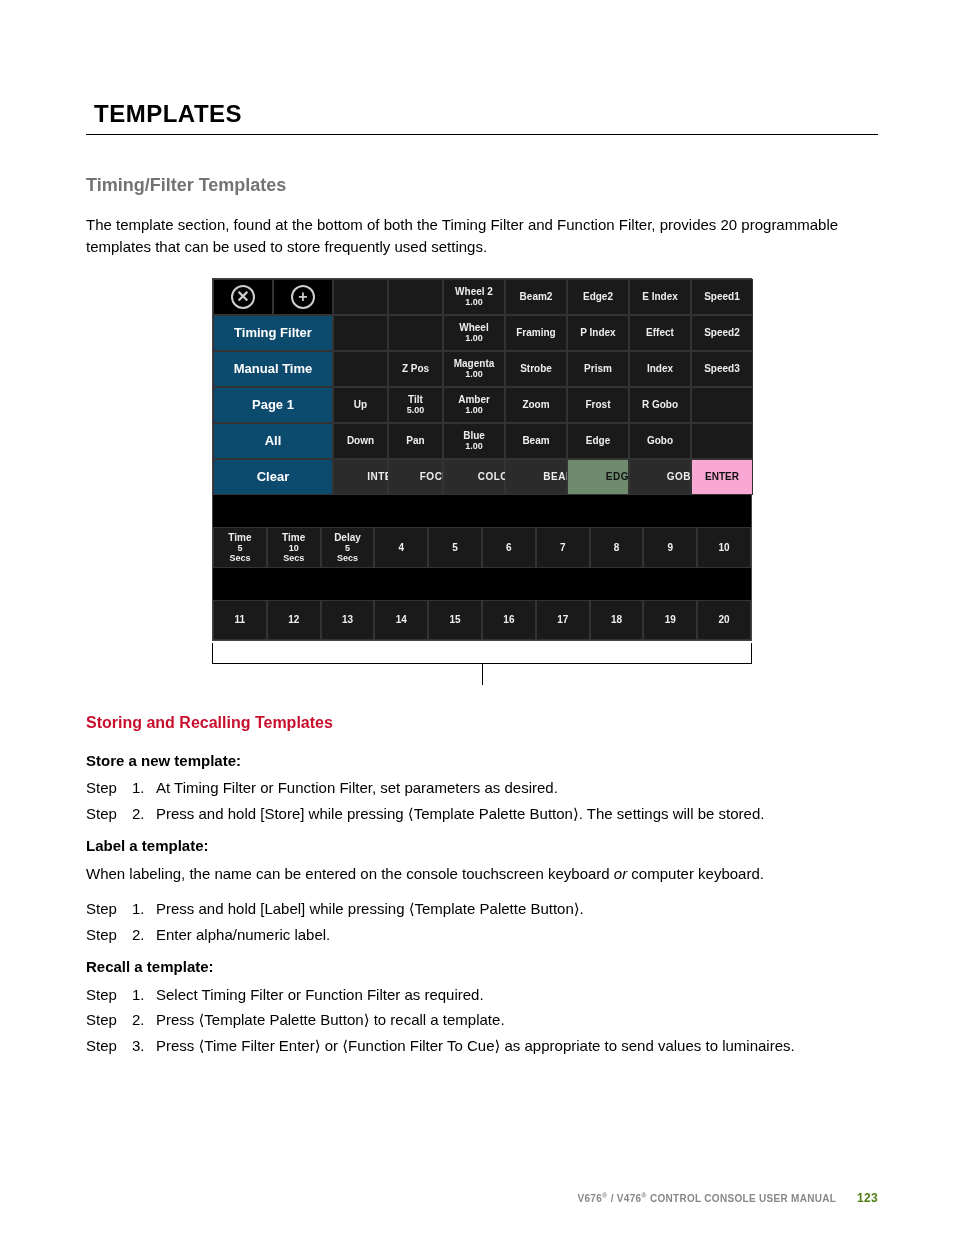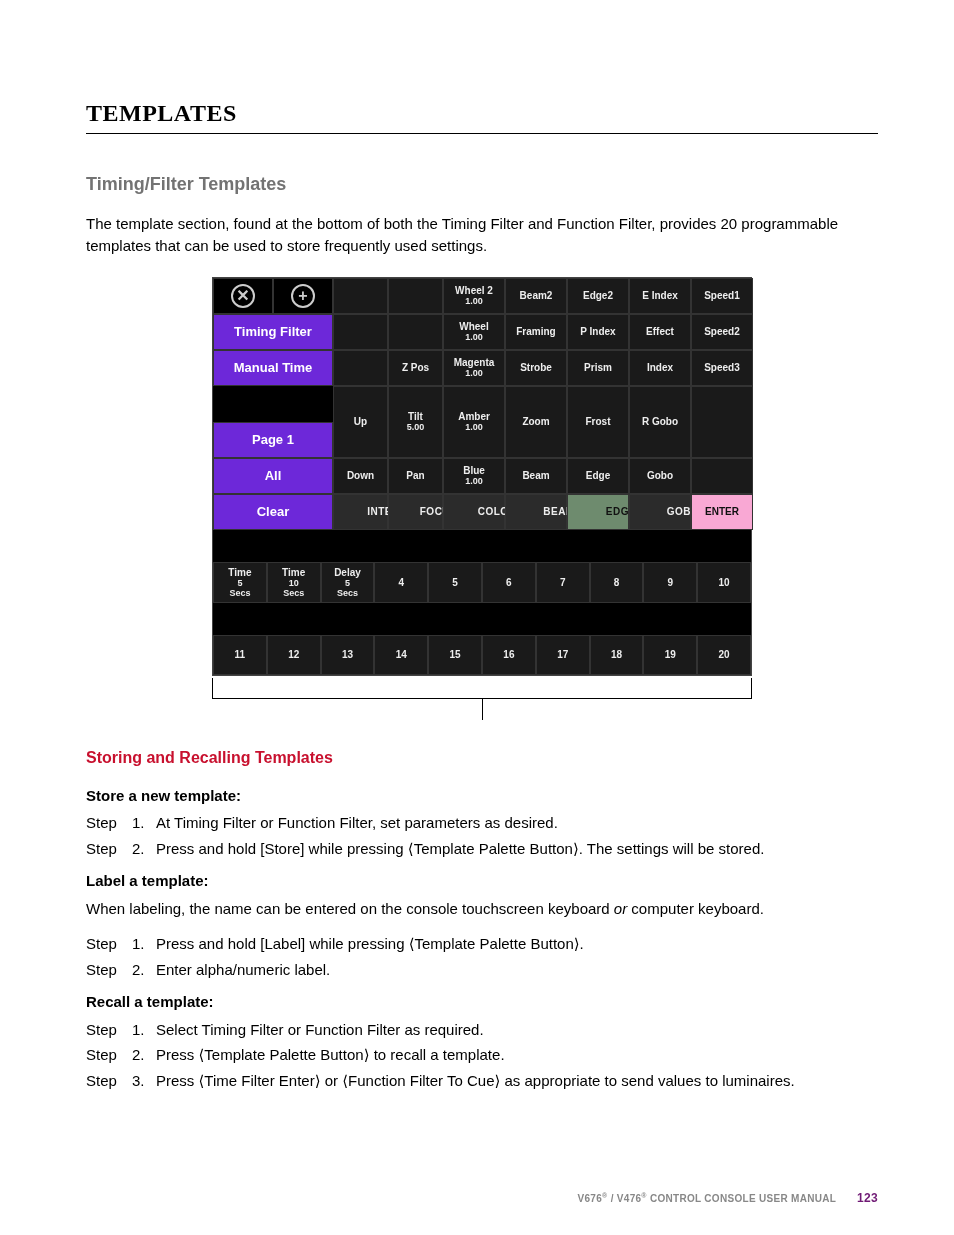--- a/index.html
+++ b/index.html
@@ -1,48 +1,48 @@
 <!DOCTYPE html>
 <html><head>
 <meta charset="utf-8">
 <style>
   body { margin:0; font-family:"Helvetica Neue", Helvetica, Arial, sans-serif; font-size:15px; color:#000; width:954px; background:#fff; }
   .page { padding:100px 76px 60px 86px; position:relative; min-height:1075px; }
-  h1 { font-family:Liberation Serif, serif; font-weight:800; font-size:24px; letter-spacing:0.5px; margin:0 0 6px 0; font-stretch:condensed; }
+  h1 { font-family:Liberation Sans, sans-serif; font-weight:800; font-size:24px; letter-spacing:0.5px; margin:0 0 6px 8px; font-stretch:condensed; }
   .h1rule { border-bottom:1px solid #000; margin-bottom:40px; }
   h2 { font-family:"Helvetica Neue", Arial, sans-serif; font-weight:700; font-size:18px; color:#737373; margin:0 0 18px 0; }
   h3 { font-family:"Helvetica Neue", Arial, sans-serif; font-weight:700; font-size:16px; color:#c8102e; margin:50px 0 18px 0; }
   p { margin:0 0 14px 0; line-height:1.45; }
   .bold { font-weight:700; margin:10px 0 6px 0; }
   .steps { margin:0 0 10px 0; }
   .step { display:flex; margin:4px 0; line-height:1.45; }
   .step .lbl { width:46px; flex:0 0 46px; }
   .step .num { width:24px; flex:0 0 24px; }
   .it { font-style:italic; }
 
   
   .panel-wrap { margin:20px auto 0 auto; width:540px; }
   .panel { background:#000; border:1px solid #444; }
   .pgrid { display:grid; grid-template-columns:60px 60px 55px 55px 62px 62px 62px 62px 62px; }
   .cell { border:1px solid #333; background:#1a1a1a; color:#eee; font-size:10px; font-weight:700; text-align:center; padding:4px 2px; display:flex; flex-direction:column; justify-content:center; align-items:center; min-height:26px; }
   .cell .sub { font-size:9px; font-weight:700; }
-  .side { grid-column:1 / 3; background:#6d28d9; color:#fff; font-size:13px; font-weight:700; }
+  .side { grid-column:1 / 3; background:#0c4a6e; color:#fff; font-size:13px; font-weight:700; }
   .iconcell { grid-column:auto; background:#000; }
   .catcell { background:#2b2b2b; font-size:10px; letter-spacing:0.5px;padding-left:48px; }
   .edgecat { background:#6e8b6e; color:#111; }
   .entercell { background:#f9a8d4; color:#111; }
   .blank { background:#1a1a1a; }
   .templates { display:grid; grid-template-columns:repeat(10, 1fr); }
   .templates .cell { min-height:30px; font-size:10px;margin-top:32px; }
   .icon { width:20px; height:20px; border:2px solid #ccc; border-radius:50%; display:flex; align-items:center; justify-content:center; color:#ccc; font-size:16px; line-height:1; }
   .bracket { border-left:1px solid #000; border-right:1px solid #000; border-bottom:1px solid #000; height:20px; margin-top:2px; position:relative; }
   .bracket::after { content:""; position:absolute; left:50%; bottom:-22px; width:1px; height:22px; background:#000; }
 
   .footer { position:absolute; bottom:30px; right:76px; font-size:10px; font-weight:700; color:#888; letter-spacing:0.3px; }
-  .footer .pn { color:#701a75; margin-left:18px; font-size:12px; }
+  .footer .pn { color:#4d7c0f; margin-left:18px; font-size:12px; }
   sup { font-size:7px; }
 </style>
 </head>
 <body>
 
 <div class="page">
   <h1>TEMPLATES</h1>
   <div class="h1rule"></div>
 
   <h2>Timing/Filter Templates</h2>
@@ -122,21 +122,21 @@
           </div>
           <div class="cell ">
             <div>Prism</div>
           </div>
           <div class="cell ">
             <div>Index</div>
           </div>
           <div class="cell ">
             <div>Speed3</div>
           </div>
-          <div class="cell side" style="grid-column: 1 / 3; margin-top: 36px;">
+          <div class="cell side" style="grid-column: 1 / 3;">
             <div>Page 1</div>
           </div>
           <div class="cell ">
             <div>Up</div>
           </div>
           <div class="cell ">
             <div>Tilt</div>
             <div class="sub">5.00</div>
           </div>
           <div class="cell ">

